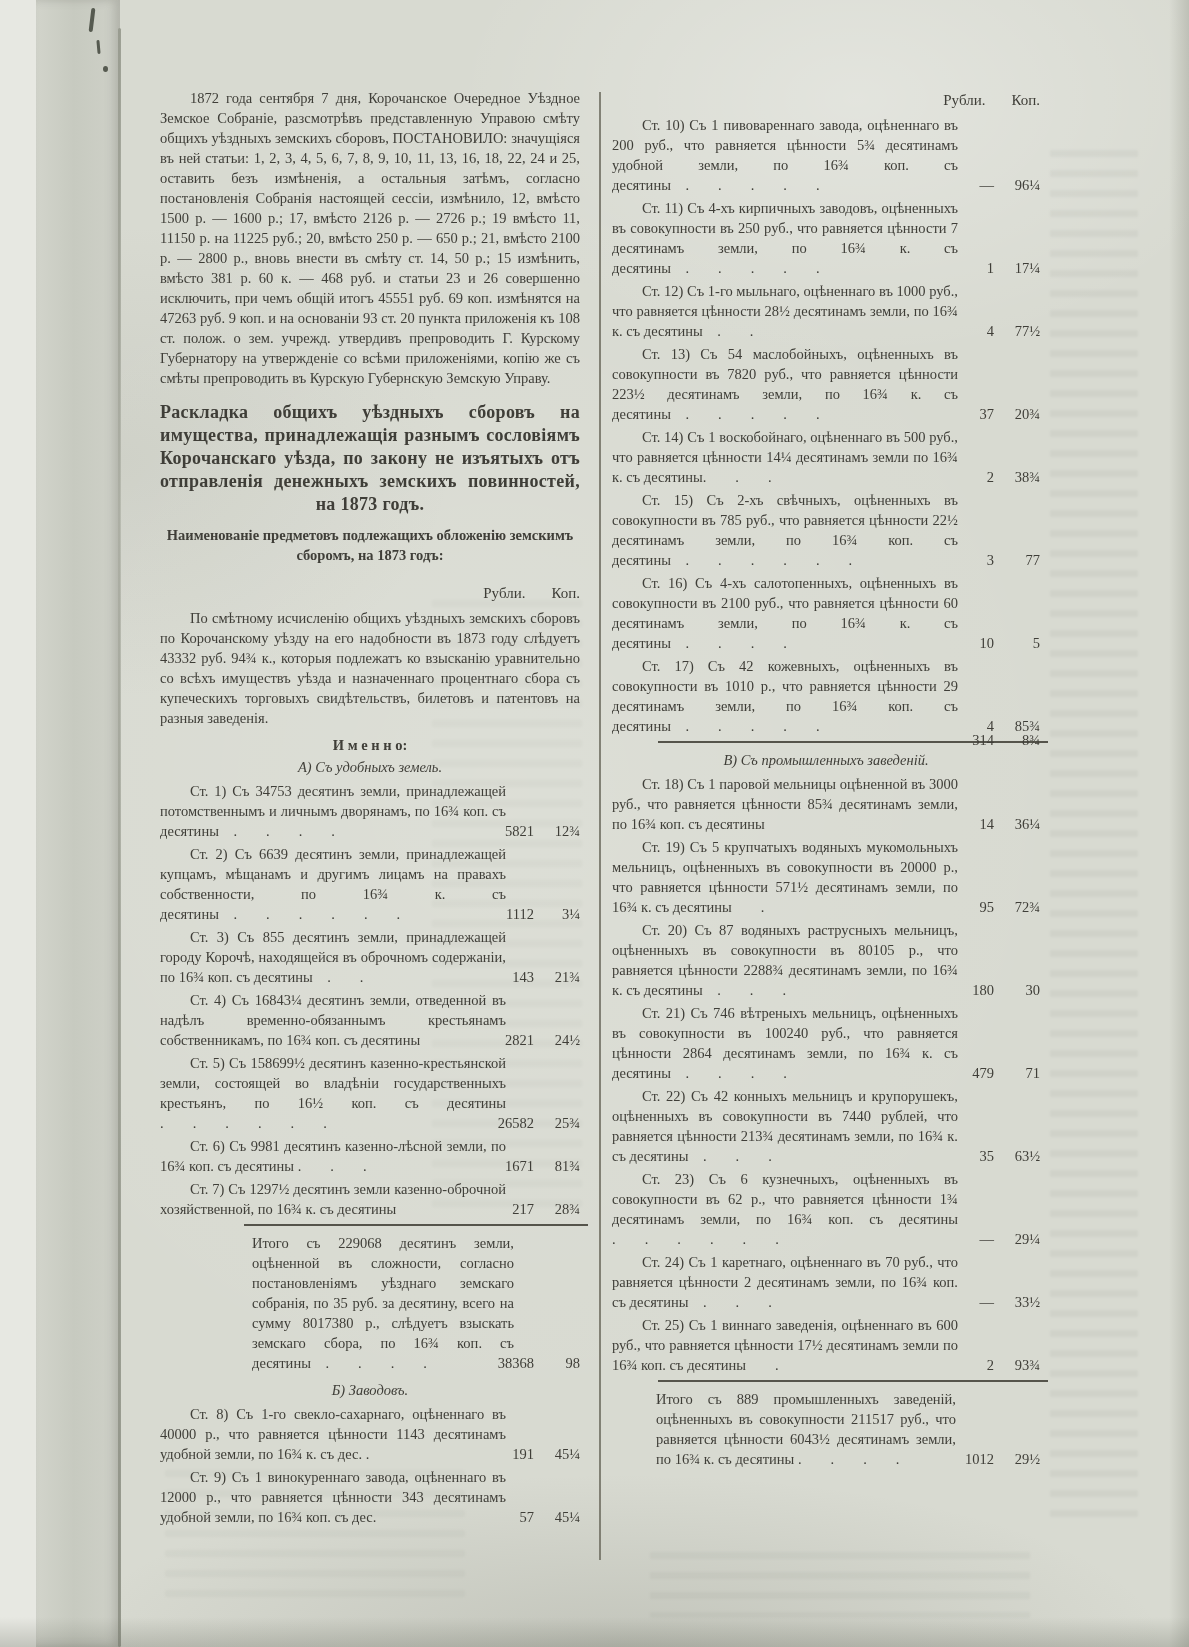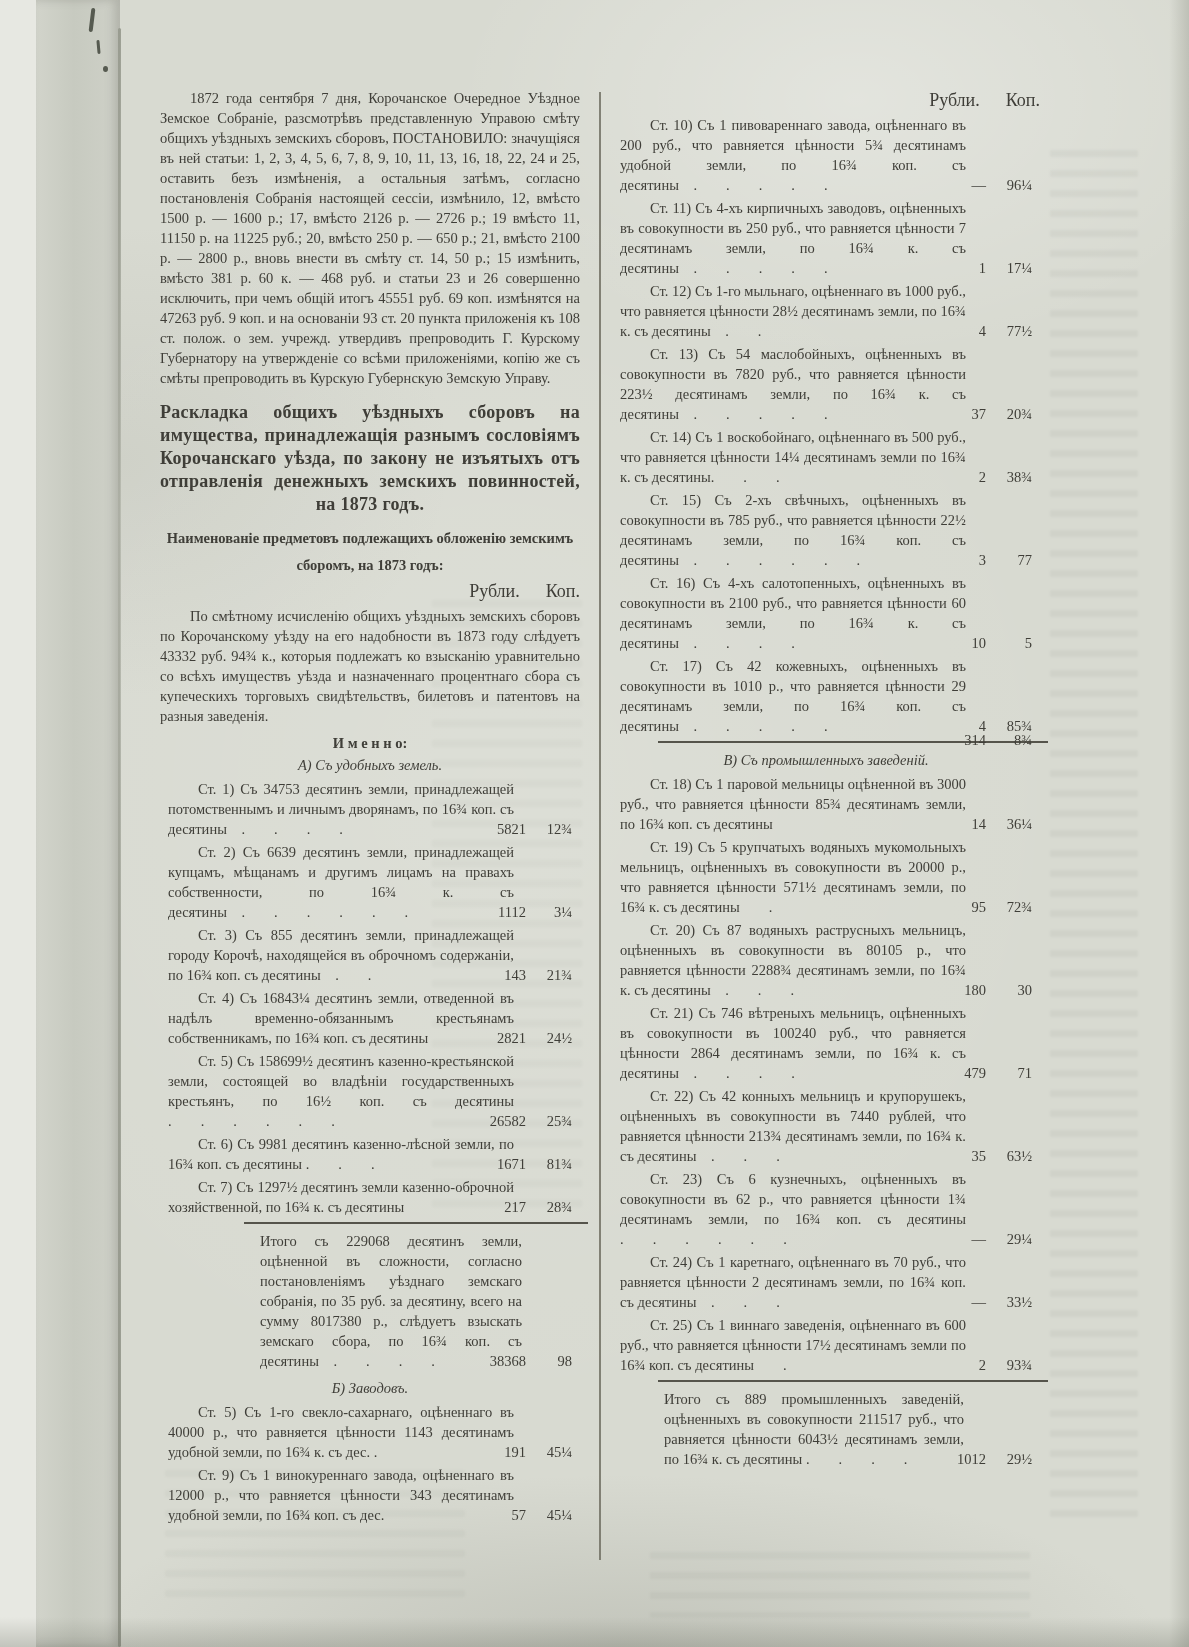--- a/index.html
+++ b/index.html
@@ -40,26 +40,26 @@
   .divider{position:absolute;left:599px;top:92px;width:2px;height:1468px;background:#6b6a5e;opacity:.8;}
 
   
   .content{position:absolute;left:160px;top:88px;width:880px;display:flex;gap:32px;
     font-size:14.5px;line-height:20px;}
   .col-left{width:420px;}
   .col-right{width:428px;}
   .par{margin:0 0 3px;text-align:justify;text-indent:30px;}
   .heading{font-size:18px;font-weight:700;line-height:23px;letter-spacing:.3px;
     margin:13px 0 9px;text-align:justify;text-align-last:center;}
-  .subheading{font-size:14.5px;font-weight:700;line-height:27px;margin:4px 0 2px;text-align:center;}
+  .subheading{font-size:14.5px;font-weight:700;line-height:20px;margin:4px 0 18px;text-align:center;}
   .money-header{display:flex;justify-content:flex-end;gap:26px;margin:2px 0 5px;}
-  .money-header span{font-size:18px;}
+  .money-header span{font-size:15px;}
   .center-bold{text-align:center;font-weight:700;margin:7px 0 0;}
   .section-title{text-align:center;font-style:italic;margin:2px 0 4px;}
-  .item{position:relative;margin:0 8px 3px;}
+  .item{position:relative;margin:0 0 3px;}
   .item-text{width:346px;text-align:justify;text-indent:30px;}
   .num{position:absolute;bottom:0;text-align:right;white-space:nowrap;}
   .item-rub{right:46px;width:80px;}
   .item-kop{right:0px;width:42px;}
   .itogo{position:relative;margin:5px 0 7px;}
   .rule{height:2px;background:#55544b;margin-bottom:7px;}
   .itogo-left .rule{margin-left:84px;margin-right:-8px;}
   .itogo-right .rule{margin-left:46px;margin-right:-8px;}
   .itogo-left .itogo-text{margin-left:92px;width:262px;text-align:justify;}
   .itogo-right .itogo-text{margin-left:44px;width:300px;text-align:justify;}
@@ -150,21 +150,21 @@
         <div class="item">
           <div class="itogo-text">Итого съ 229068 десятинъ земли, оцѣненной въ сложности, согласно постановленіямъ уѣзднаго земскаго собранія, по 35 руб. за десятину, всего на сумму 8017380 р., слѣдуетъ взыскать земскаго сбора, по 16¾ коп. съ десятины .  .  .  .</div>
           <div class="num item-rub">38368</div>
           <div class="num item-kop">98</div>
         </div>
       </div>
 
       <div class="section-title">Б) Заводовъ.</div>
       <div id="items-b">
   <div class="item">
-    <div class="item-text">Ст. 5) Съ 1-го свекло-сахарнаго, оцѣненнаго въ 40000 р., что равняется цѣнности 1143 десятинамъ удобной земли, по 16¾ к. съ дес. .</div>
+    <div class="item-text">Ст. 8) Съ 1-го свекло-сахарнаго, оцѣненнаго въ 40000 р., что равняется цѣнности 1143 десятинамъ удобной земли, по 16¾ к. съ дес. .</div>
     <div class="num item-rub">191</div>
     <div class="num item-kop">45¼</div>
   </div>
 
   <div class="item">
     <div class="item-text">Ст. 9) Съ 1 винокуреннаго завода, оцѣненнаго въ 12000 р., что равняется цѣнности 343 десятинамъ удобной земли, по 16¾ коп. съ дес.</div>
     <div class="num item-rub">57</div>
     <div class="num item-kop">45¼</div>
   </div>
 </div>

